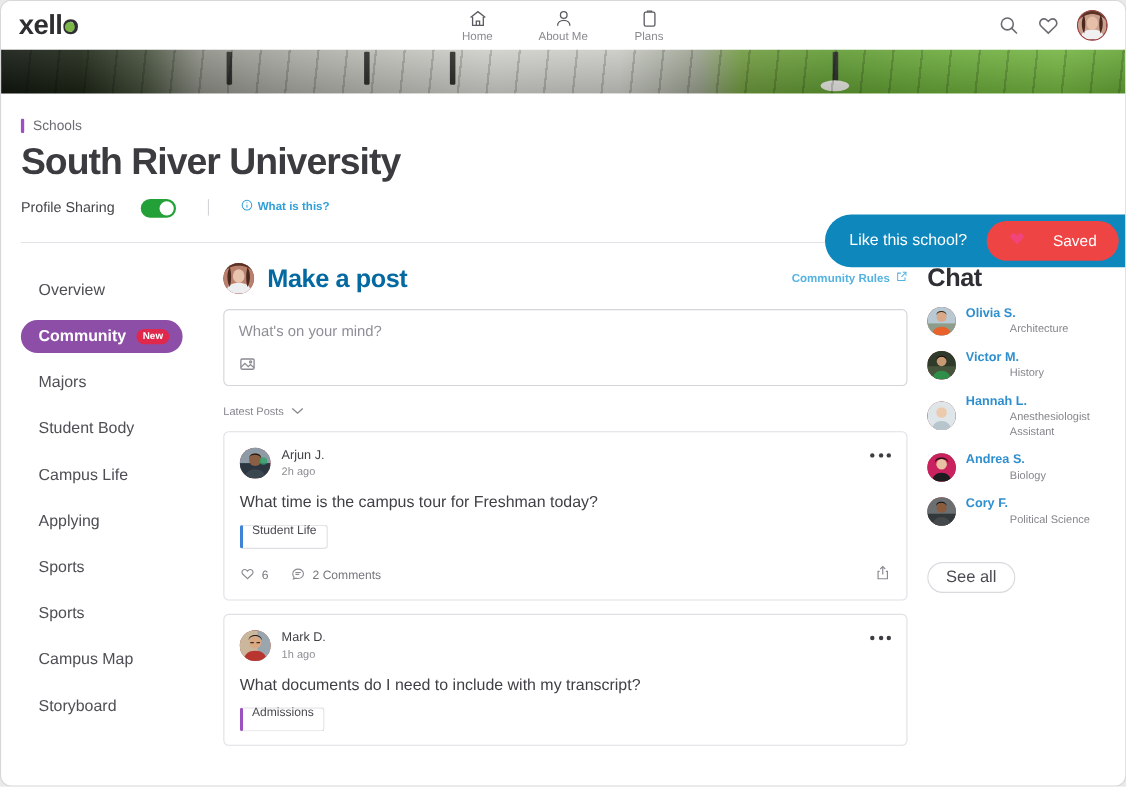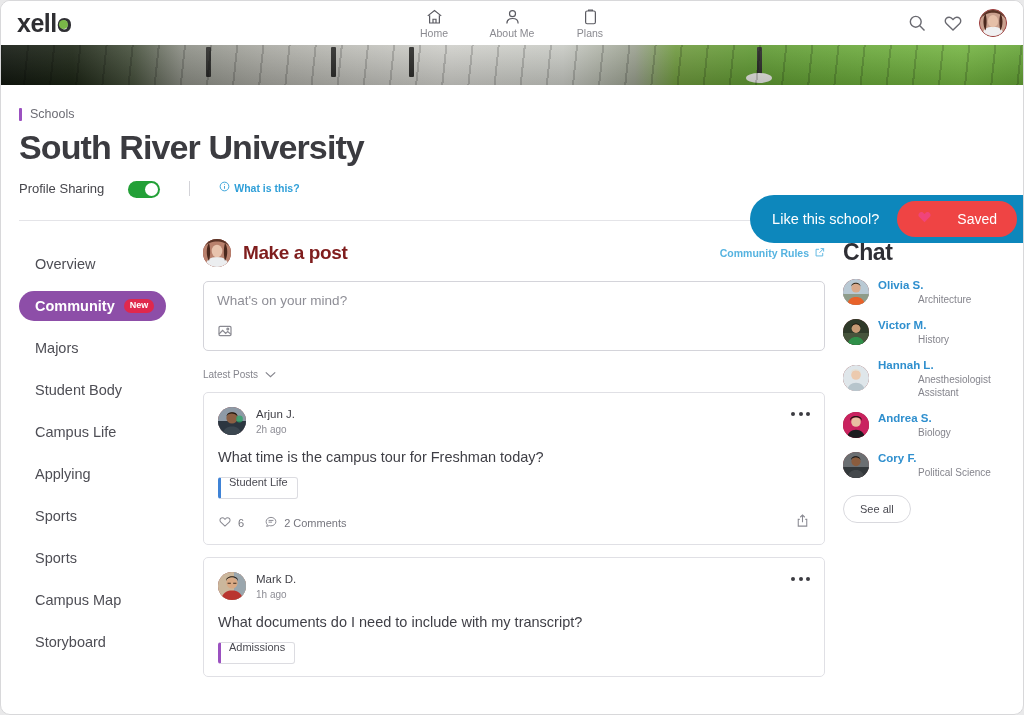--- a/index.html
+++ b/index.html
@@ -162,21 +162,21 @@
   .badge-new {
     margin-left: 9px; background: #e0284d; color: #fff;
     font-size: 9px; font-weight: 700; border-radius: 8px;
     padding: 2px 6px 2px 6px; line-height: 1.1;
   }
 
   
   .feed { flex: 1; padding: 0 18px 0 2px; }
   .feed-head { display: flex; align-items: center; gap: 12px; }
   .feed-head .av { width: 28px; height: 28px; }
-  .feed-title { font-size: 19px; font-weight: 700; color: #7f1d1d; letter-spacing: -0.4px; }
+  .feed-title { font-size: 23px; font-weight: 700; color: #0369a1; letter-spacing: -0.4px; }
   .rules-link {
     margin-left: auto; display: flex; align-items: center; gap: 5px;
     font-size: 10.5px; color: #55b3e0; cursor: pointer; font-weight: 600;
   }
   .composer {
     margin-top: 14px; height: 70px; border: 1px solid #d4d4da;
     border-radius: 5px; padding: 11px 13px;
     display: flex; flex-direction: column; justify-content: space-between;
     cursor: text; background: #fff;
   }
@@ -218,23 +218,23 @@
   
   .chat { width: 180px; flex: none; padding-right: 16px; }
   .chat-title { font-size: 23px; font-weight: 700; color: #2f2f35; letter-spacing: -0.4px; }
   .chat-item {
     margin-top: 12px; display: flex; align-items: center; gap: 9px; cursor: pointer;
   }
   .chat-av { width: 26px; height: 26px; flex: none; }
   .chat-name { font-size: 11.5px; color: #2f8fce; font-weight: 700; line-height: 1.3; }
   .chat-major { font-size: 10px; color: #85858d; line-height: 1.3; margin-left: 40px; }
   .see-all {
-    margin-top: 16px; display: inline-flex; align-items: center; justify-content: center;
+    margin-top: 32px; display: inline-flex; align-items: center; justify-content: center;
     height: 28px; padding: 0 16px; border: 1px solid #d9d9de;
-    border-radius: 15px; font-size: 11px; color: #4a4a52;
+    border-radius: 15px; font-size: 15px; color: #4a4a52;
     cursor: pointer; background: #fff;
   }
 </style>
 </head>
 <body>
 
 <div class="app">
 
   <div class="topnav">
     <div class="logo">

